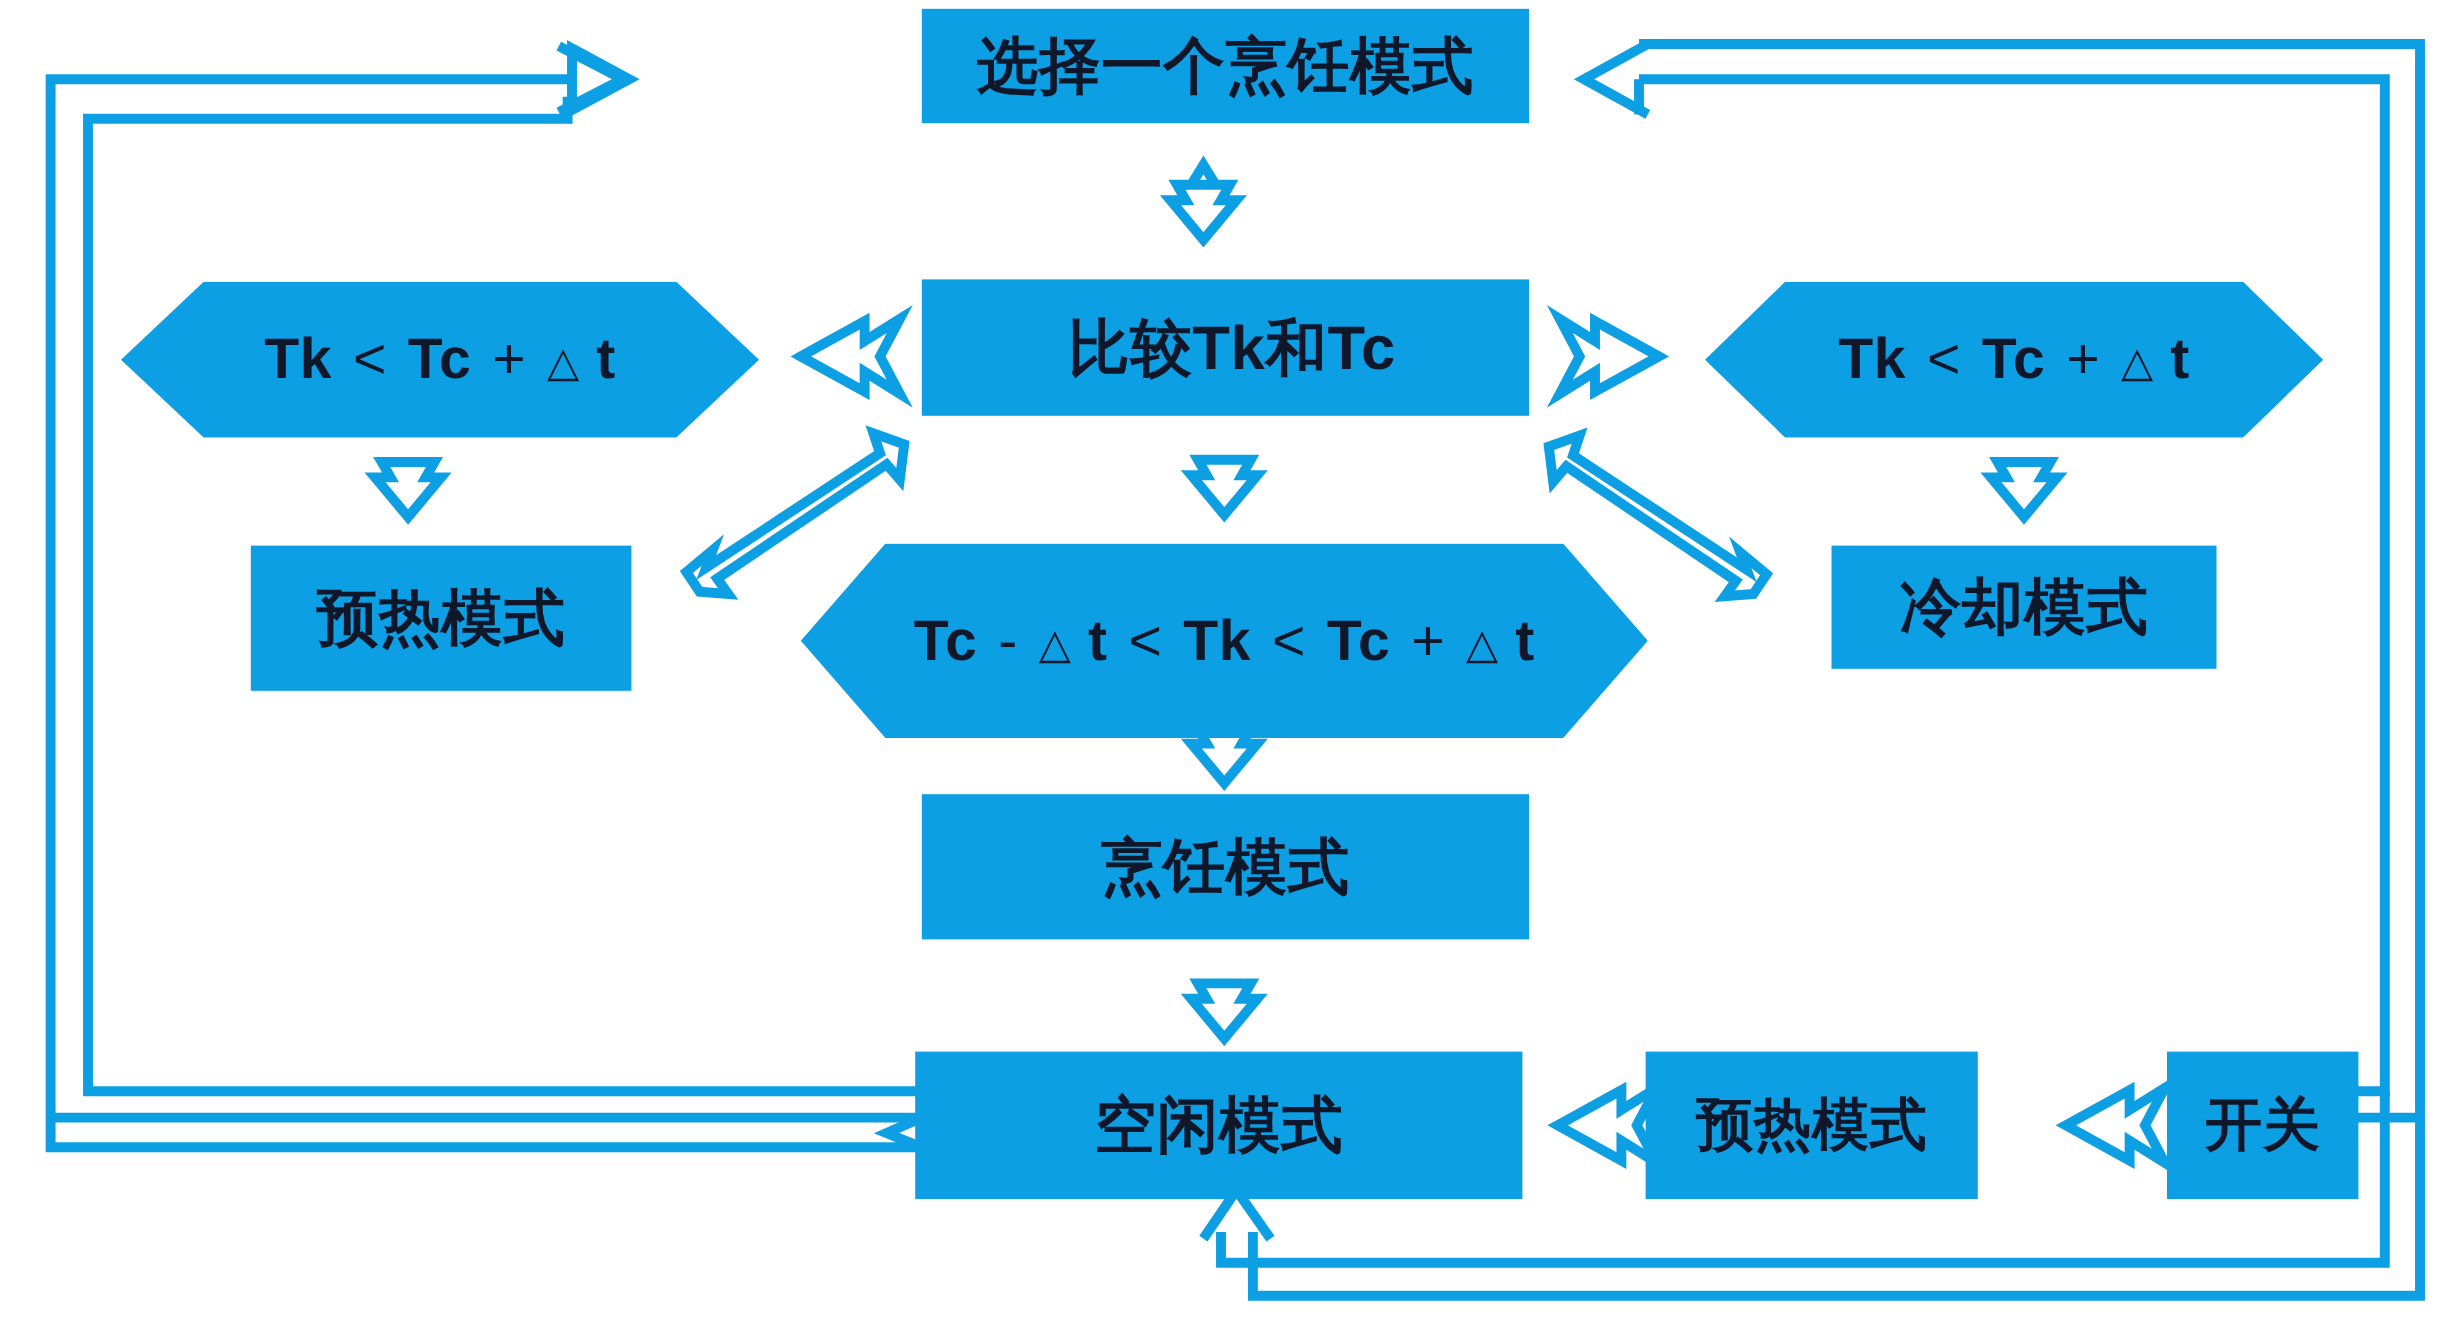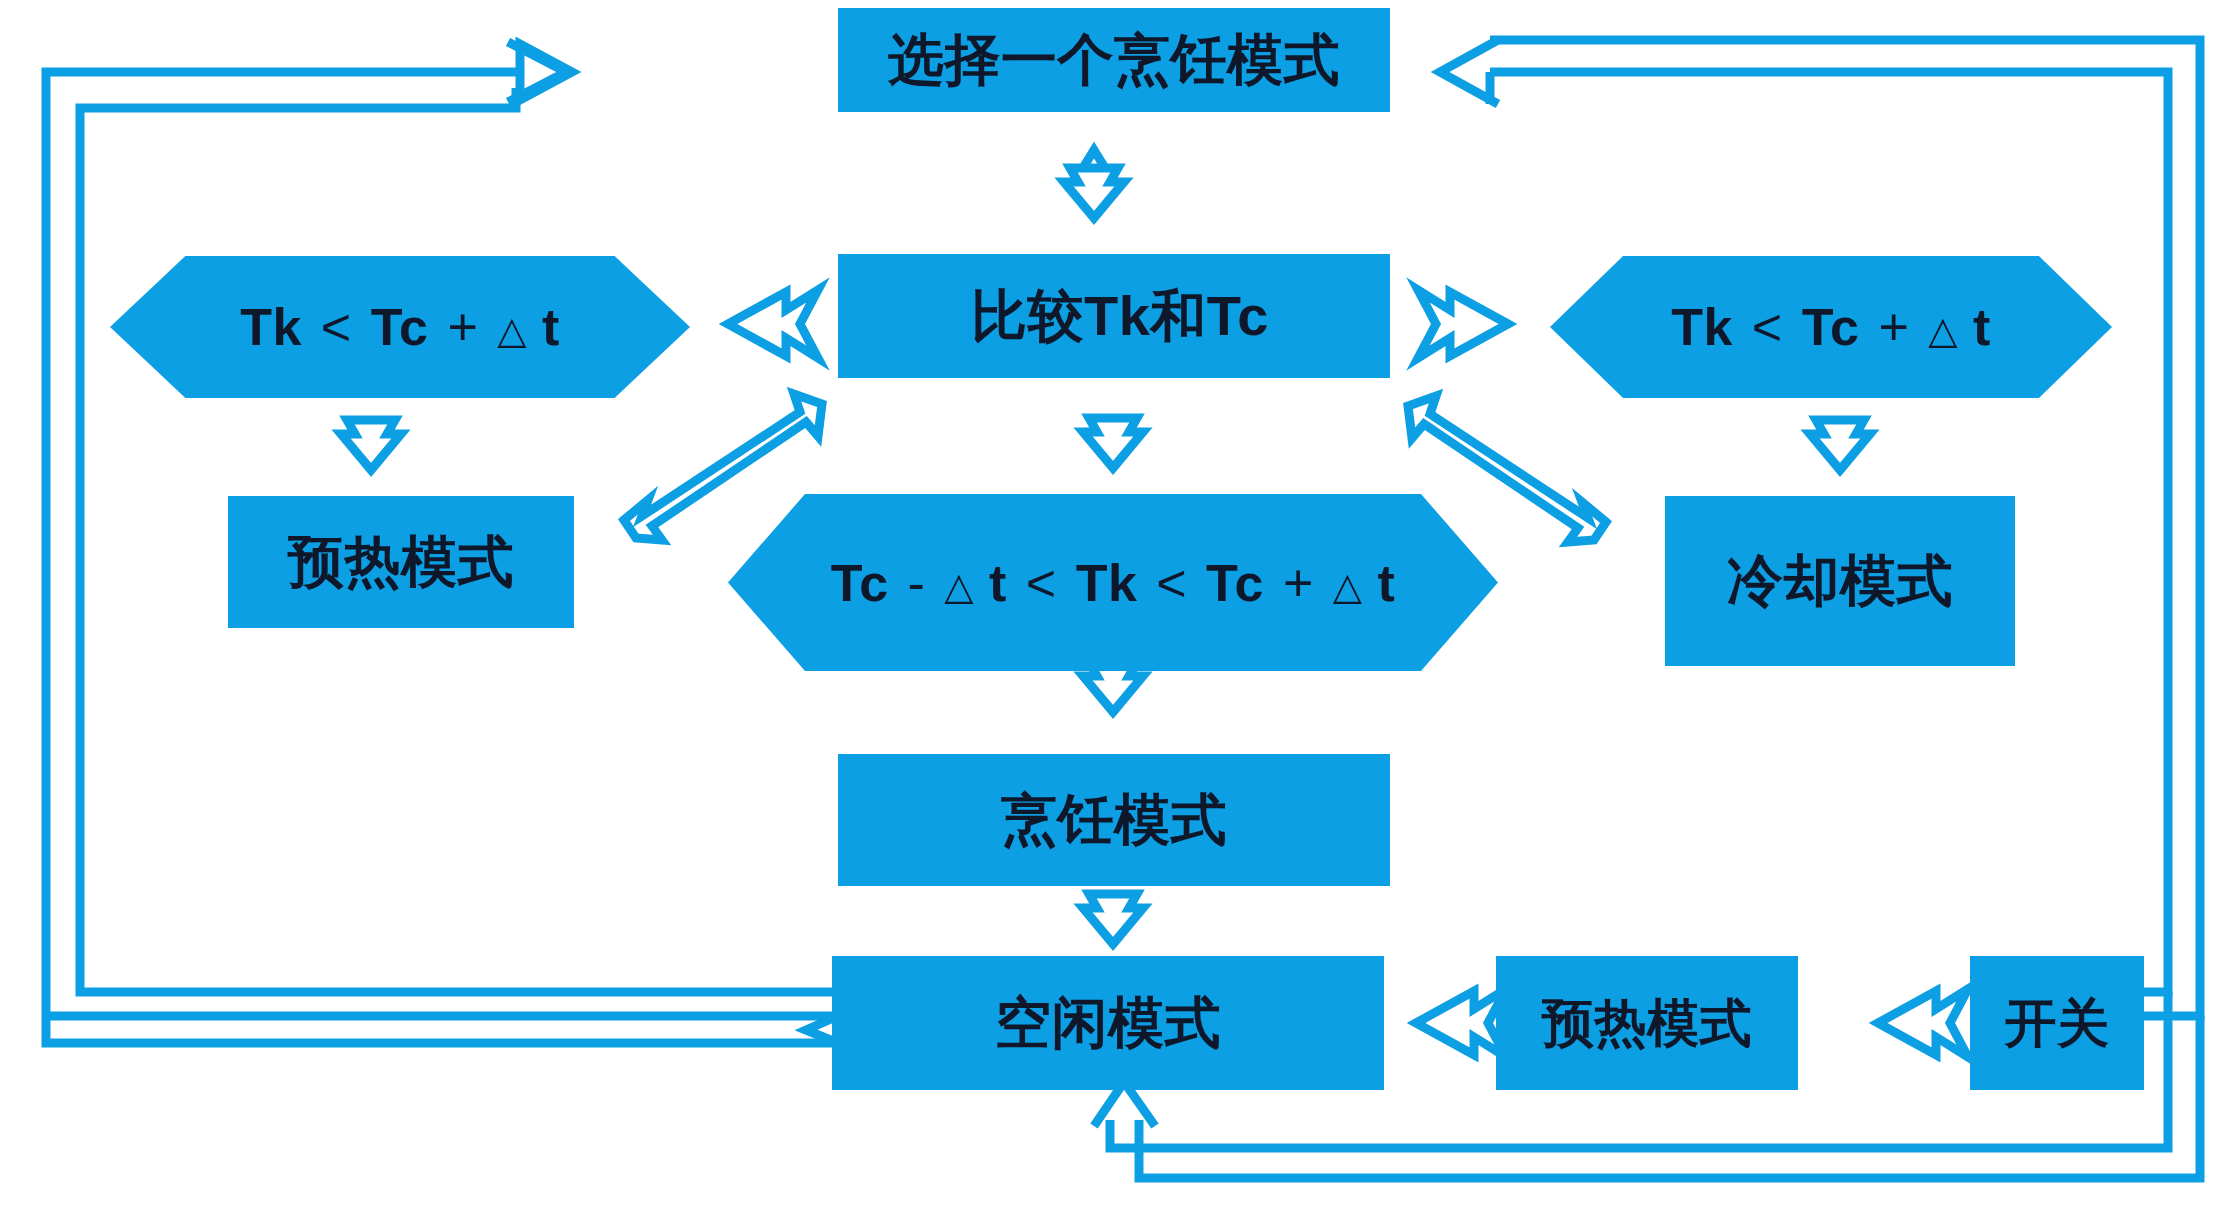--- a/index.html
+++ b/index.html
@@ -143,25 +143,25 @@
       <span class="op">+</span>
       <span class="tri">△</span>
       <span>t</span>
     </span>
   </div>
 
   <div class="node rect" style="left:228px;top:496px;width:346px;height:132px;">
     <span class="txt cn">预热模式</span>
   </div>
 
-  <div class="node rect" style="left:1665px;top:496px;width:350px;height:170px;">
+  <div class="node rect" style="left:1665px;top:496px;width:350px;height:112px;">
     <span class="txt cn">冷却模式</span>
   </div>
 
-  <div class="node rect" style="left:838px;top:722px;width:552px;height:132px;margin-top:32px;">
+  <div class="node rect" style="left:838px;top:722px;width:552px;height:132px;">
     <span class="txt cn">烹饪模式</span>
   </div>
 
   <div class="node rect" style="left:832px;top:956px;width:552px;height:134px;">
     <span class="txt cn">空闲模式</span>
   </div>
 
   <div class="node rect" style="left:1496px;top:956px;width:302px;height:134px;">
     <span class="txt cn-sm">预热模式</span>
   </div>

